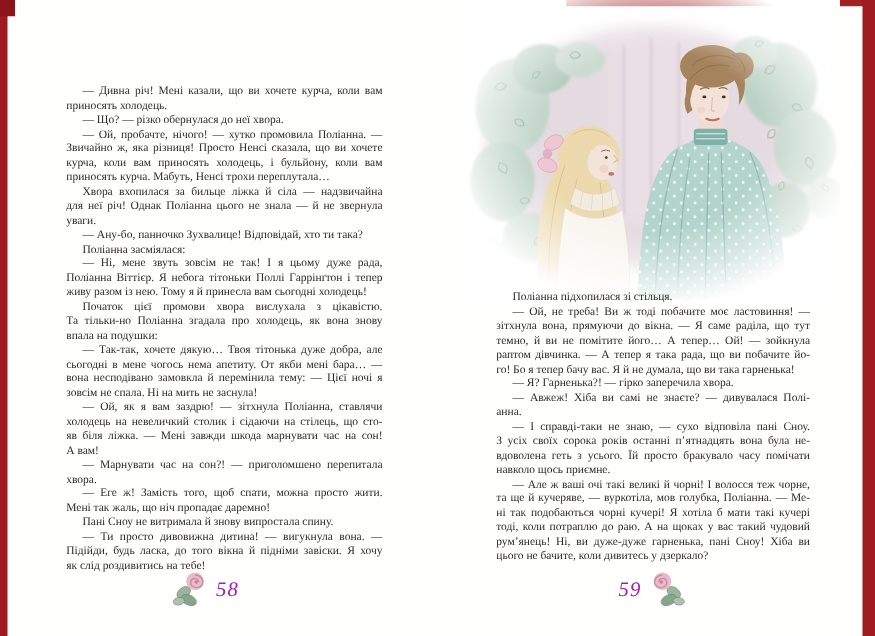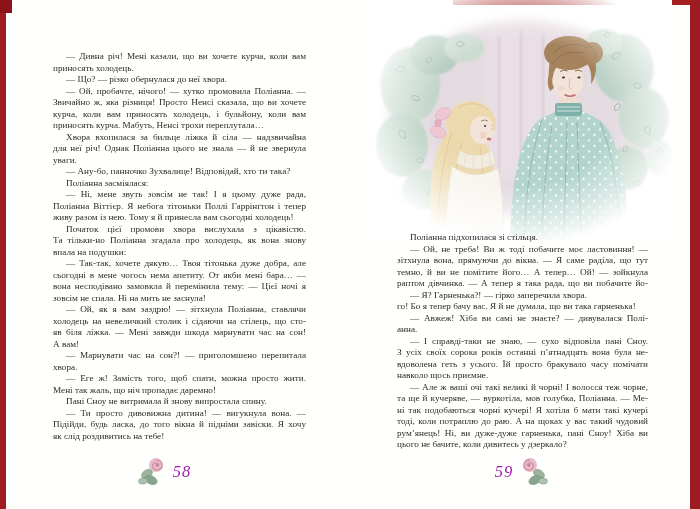--- a/index.html
+++ b/index.html
@@ -6,21 +6,21 @@
   .spread{position:relative;width:700px;height:509px;background:#fffffe;overflow:hidden;
           font-family:"Liberation Serif","DejaVu Serif",serif;}
   
   .edge{position:absolute;}
   .edge-left{left:0;top:0;width:6px;height:509px;background:#9e1b21;}
   .edge-corner-tl{left:0;top:0;width:12px;height:13px;background:#8c1319;}
   .edge-top-right{left:453px;top:0;width:247px;height:5px;background:#a2201f;}
   .edge-right{right:0;top:0;width:10px;height:509px;background:#9e1b21;}
   
   .textcol{position:absolute;color:#2e2a28;font-size:9.2px;line-height:11.5px;}
-  .textcol-left{left:53px;top:51px;width:253px;}
+  .textcol-left{left:53px;top:67px;width:253px;}
   .textcol-right{left:397px;top:232px;width:251px;font-family:Liberation Serif, serif;}
   .line{height:11.5px;overflow:hidden;text-align:justify;text-align-last:justify;
         -moz-text-align-last:justify;white-space:normal;}
   .line.ps{text-indent:13px;}
   .line.pe{text-align-last:left;-moz-text-align-last:left;}
   
   .footer{position:absolute;top:454px;height:36px;display:flex;align-items:center;
           justify-content:center;gap:5px;}
   .footer-left{left:53px;width:253px;transform:translateX(-15px);}
   .footer-right{left:377px;width:251px;transform:translateX(19px);}
@@ -243,22 +243,22 @@
         <rect x="-2" y="-2" width="304" height="244" fill="url(#fade)"></rect>
       </svg>
     </div>
 
     <div class="textcol textcol-right">
         <div class="line ps pe">Поліанна підхопилася зі стільця.</div>
         <div class="line ps">— Ой, не треба! Ви ж тоді побачите моє ластовиння! —</div>
         <div class="line">зітхнула вона, прямуючи до вікна. — Я саме раділа, що тут</div>
         <div class="line">темно, й ви не помітите його… А тепер… Ой! — зойкнула</div>
         <div class="line">раптом дівчинка. — А тепер я така рада, що ви побачите йо-</div>
+        <div class="line pe">го! Бо я тепер бачу вас. Я й не думала, що ви така гарненька!</div>
         <div class="line ps pe">— Я? Гарненька?! — гірко заперечила хвора.</div>
-        <div class="line pe">го! Бо я тепер бачу вас. Я й не думала, що ви така гарненька!</div>
         <div class="line ps">— Авжеж! Хіба ви самі не знаєте? — дивувалася Полі-</div>
         <div class="line pe">анна.</div>
         <div class="line ps">— І справді-таки не знаю, — сухо відповіла пані Сноу.</div>
         <div class="line">З усіх своїх сорока років останні п’ятнадцять вона була не-</div>
         <div class="line">вдоволена геть з усього. Їй просто бракувало часу помічати</div>
         <div class="line pe">навколо щось приємне.</div>
         <div class="line ps">— Але ж ваші очі такі великі й чорні! І волосся теж чорне,</div>
         <div class="line">та ще й кучеряве, — вуркотіла, мов голубка, Поліанна. — Ме-</div>
         <div class="line">ні так подобаються чорні кучері! Я хотіла б мати такі кучері</div>
         <div class="line">тоді, коли потраплю до раю. А на щоках у вас такий чудовий</div>

